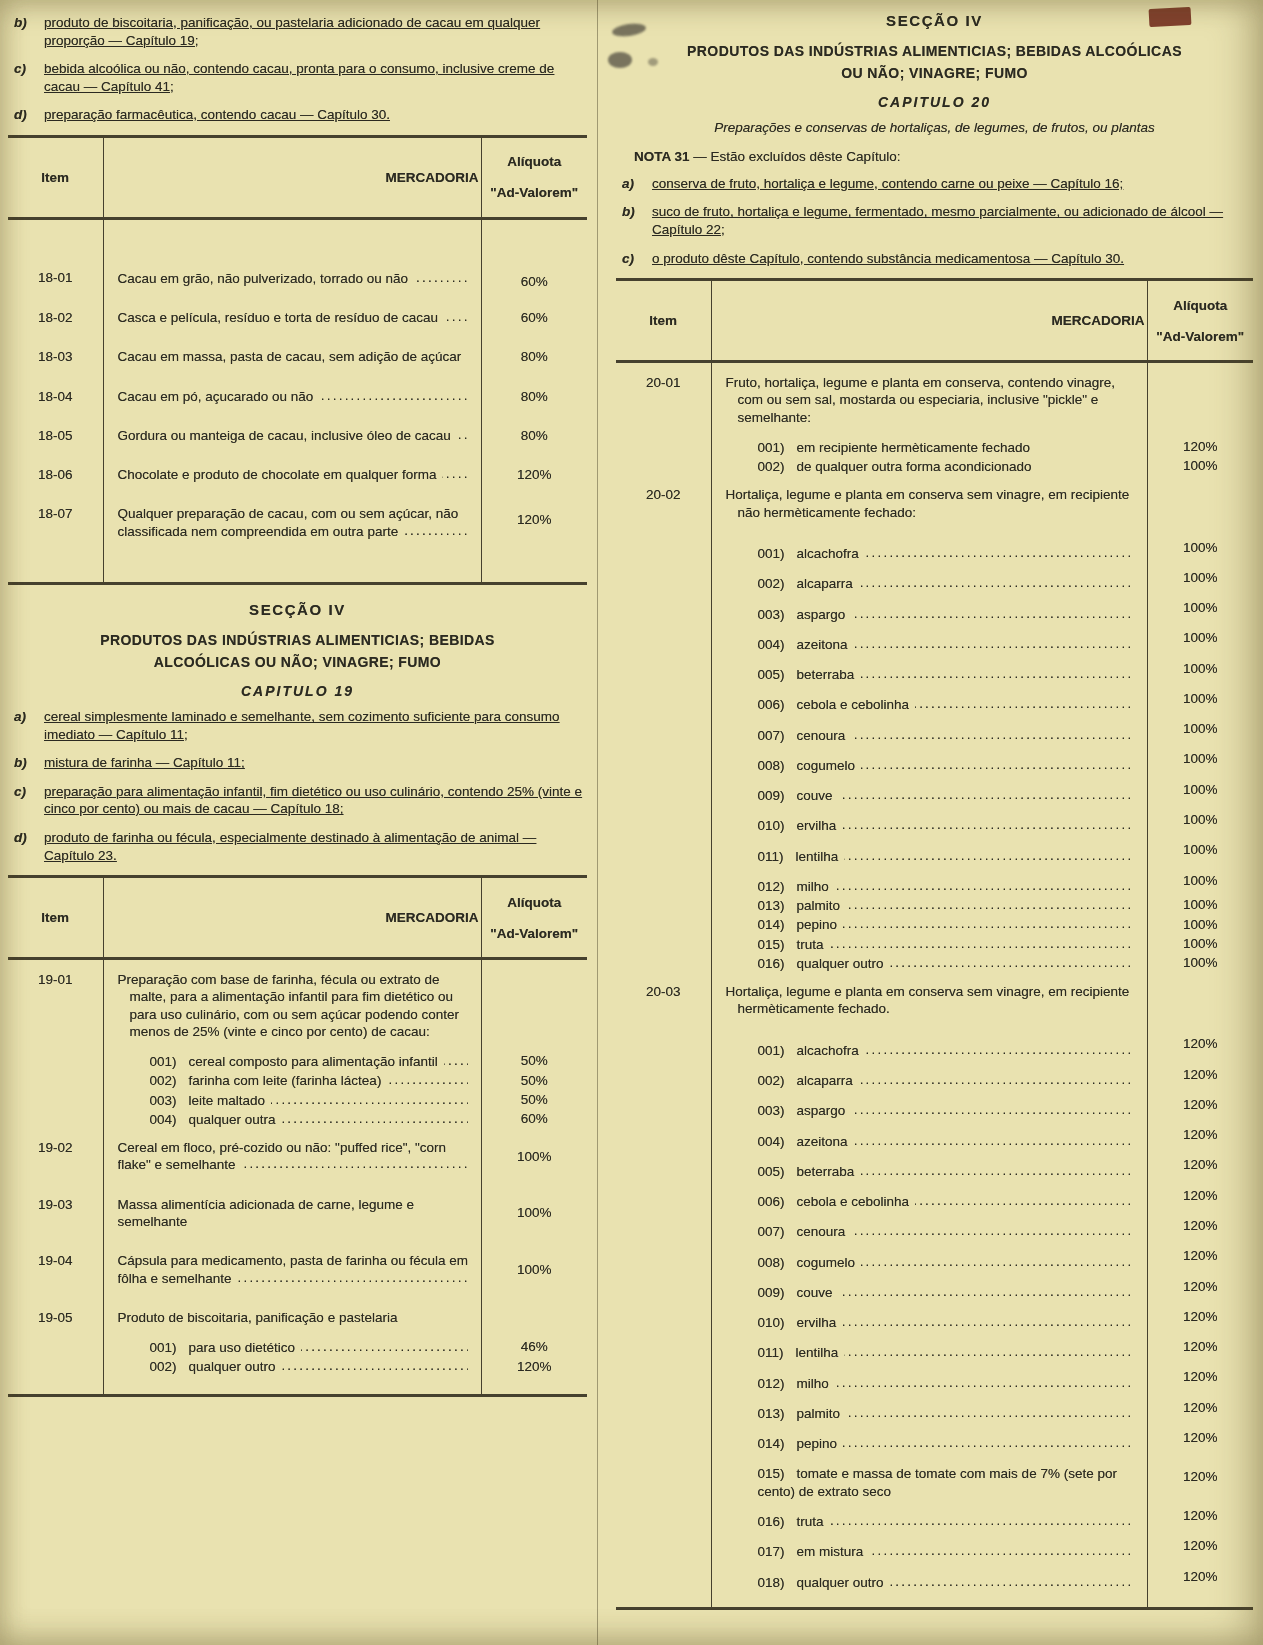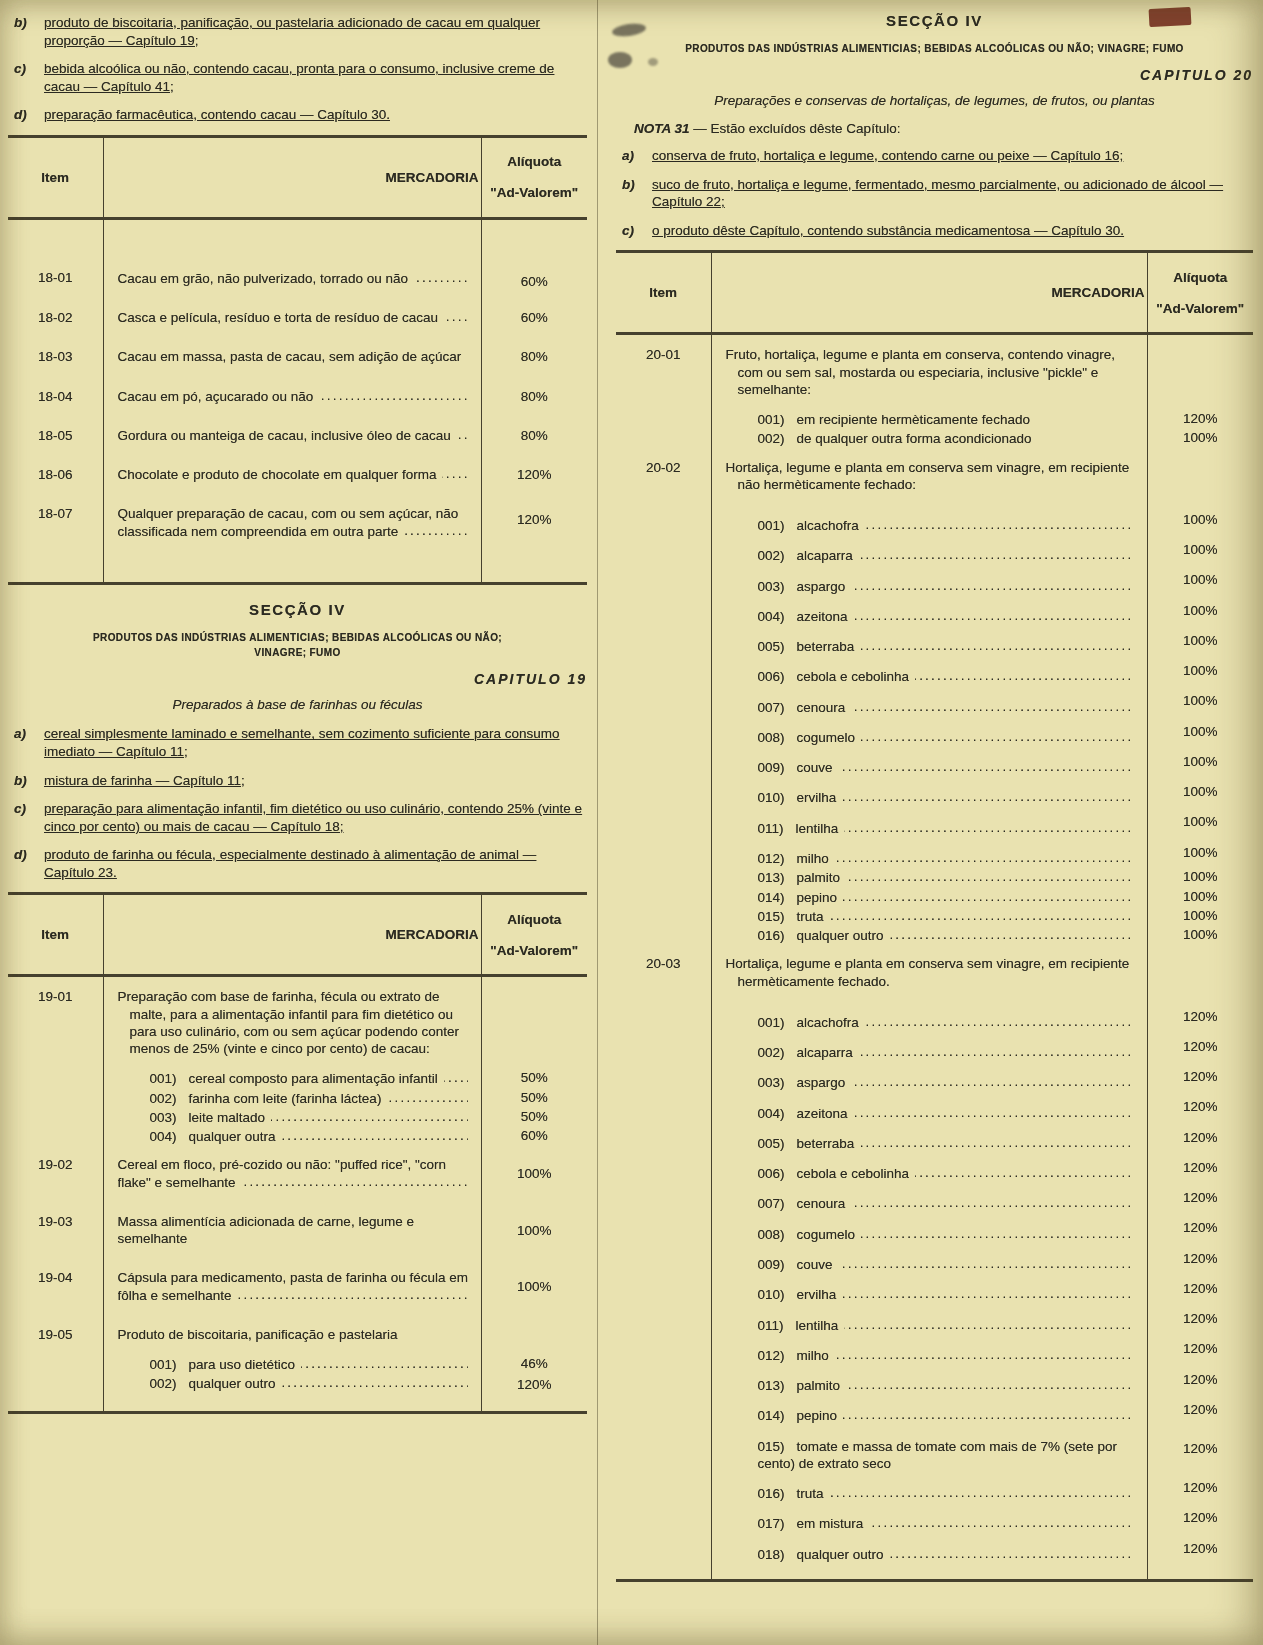--- a/index.html
+++ b/index.html
@@ -39,26 +39,26 @@
 
   
   .notes-block{margin-bottom:6px;}
   .note-item{display:flex;margin:0 0 11px 0;font-size:13.5px;line-height:1.3;}
   .note-label{flex:0 0 36px;font-style:italic;font-weight:bold;padding-left:6px;}
   .note-text{flex:1;padding-right:4px;text-decoration:underline;}
 
   
   .sec-title{text-align:center;font-weight:bold;font-size:15px;letter-spacing:1.6px;margin:16px 0 12px;}
   .col-right .sec-title{margin-top:2px;}
-  .sec-sub{text-align:center;font-size:10px;font-weight:bold;letter-spacing:.4px;line-height:1.55;
+  .sec-sub{text-align:center;font-size:14px;font-weight:bold;letter-spacing:.4px;line-height:1.55;
     padding:0 64px;margin-bottom:10px;}
-  .chap{text-align:right;font-style:italic;font-weight:bold;font-size:14px;letter-spacing:2px;margin:10px 0 9px;}
+  .chap{text-align:center;font-style:italic;font-weight:bold;font-size:14px;letter-spacing:2px;margin:10px 0 9px;}
   .chap-sub{text-align:center;font-style:italic;font-size:13.5px;margin:0 0 12px;line-height:1.3;}
   .nota-line{font-size:13.5px;margin:10px 0 11px;padding-left:18px;}
-  .nota-label{font-weight:bold;font-style:italic;}
+  .nota-label{font-weight:bold;}
 
   
   .table-mount{margin-top:4px;}
   table.tariff{width:100%;border-collapse:collapse;border-top:3px solid var(--line);
     border-bottom:3px solid var(--line);font-size:13.5px;table-layout:fixed;}
   .tariff td{vertical-align:top;}
   .tariff thead td{border-bottom:3px solid var(--line);font-weight:bold;text-align:right;
     vertical-align:middle;height:82px;padding:6px 2px;}
   .tariff .c-item{width:95px;text-align:center;}
   .tariff .c-rate{width:106px;text-align:center;vertical-align:middle;margin-top:44px;}
@@ -172,21 +172,20 @@
               <td class="c-rate">120%</td>
             </tr>
           </tbody>
         </table>
       </div>
 
     <div class="section-head">
       <div class="sec-title">SECÇÃO IV</div>
       <div class="sec-sub">PRODUTOS DAS INDÚSTRIAS ALIMENTICIAS; BEBIDAS ALCOÓLICAS OU NÃO; VINAGRE; FUMO</div>
       <div class="chap">CAPITULO 19</div>
-      <div class="chap-sub">Preparados à base de farinhas ou féculas</div>
       <div id="notes19" class="notes-block">
           <div class="note-item">
             <span class="note-label">a)</span>
             <span class="note-text">cereal simplesmente laminado e semelhante, sem cozimento suficiente para consumo imediato — Capítulo 11;</span>
           </div>
           <div class="note-item">
             <span class="note-label">b)</span>
             <span class="note-text">mistura de farinha — Capítulo 11;</span>
           </div>
           <div class="note-item">

